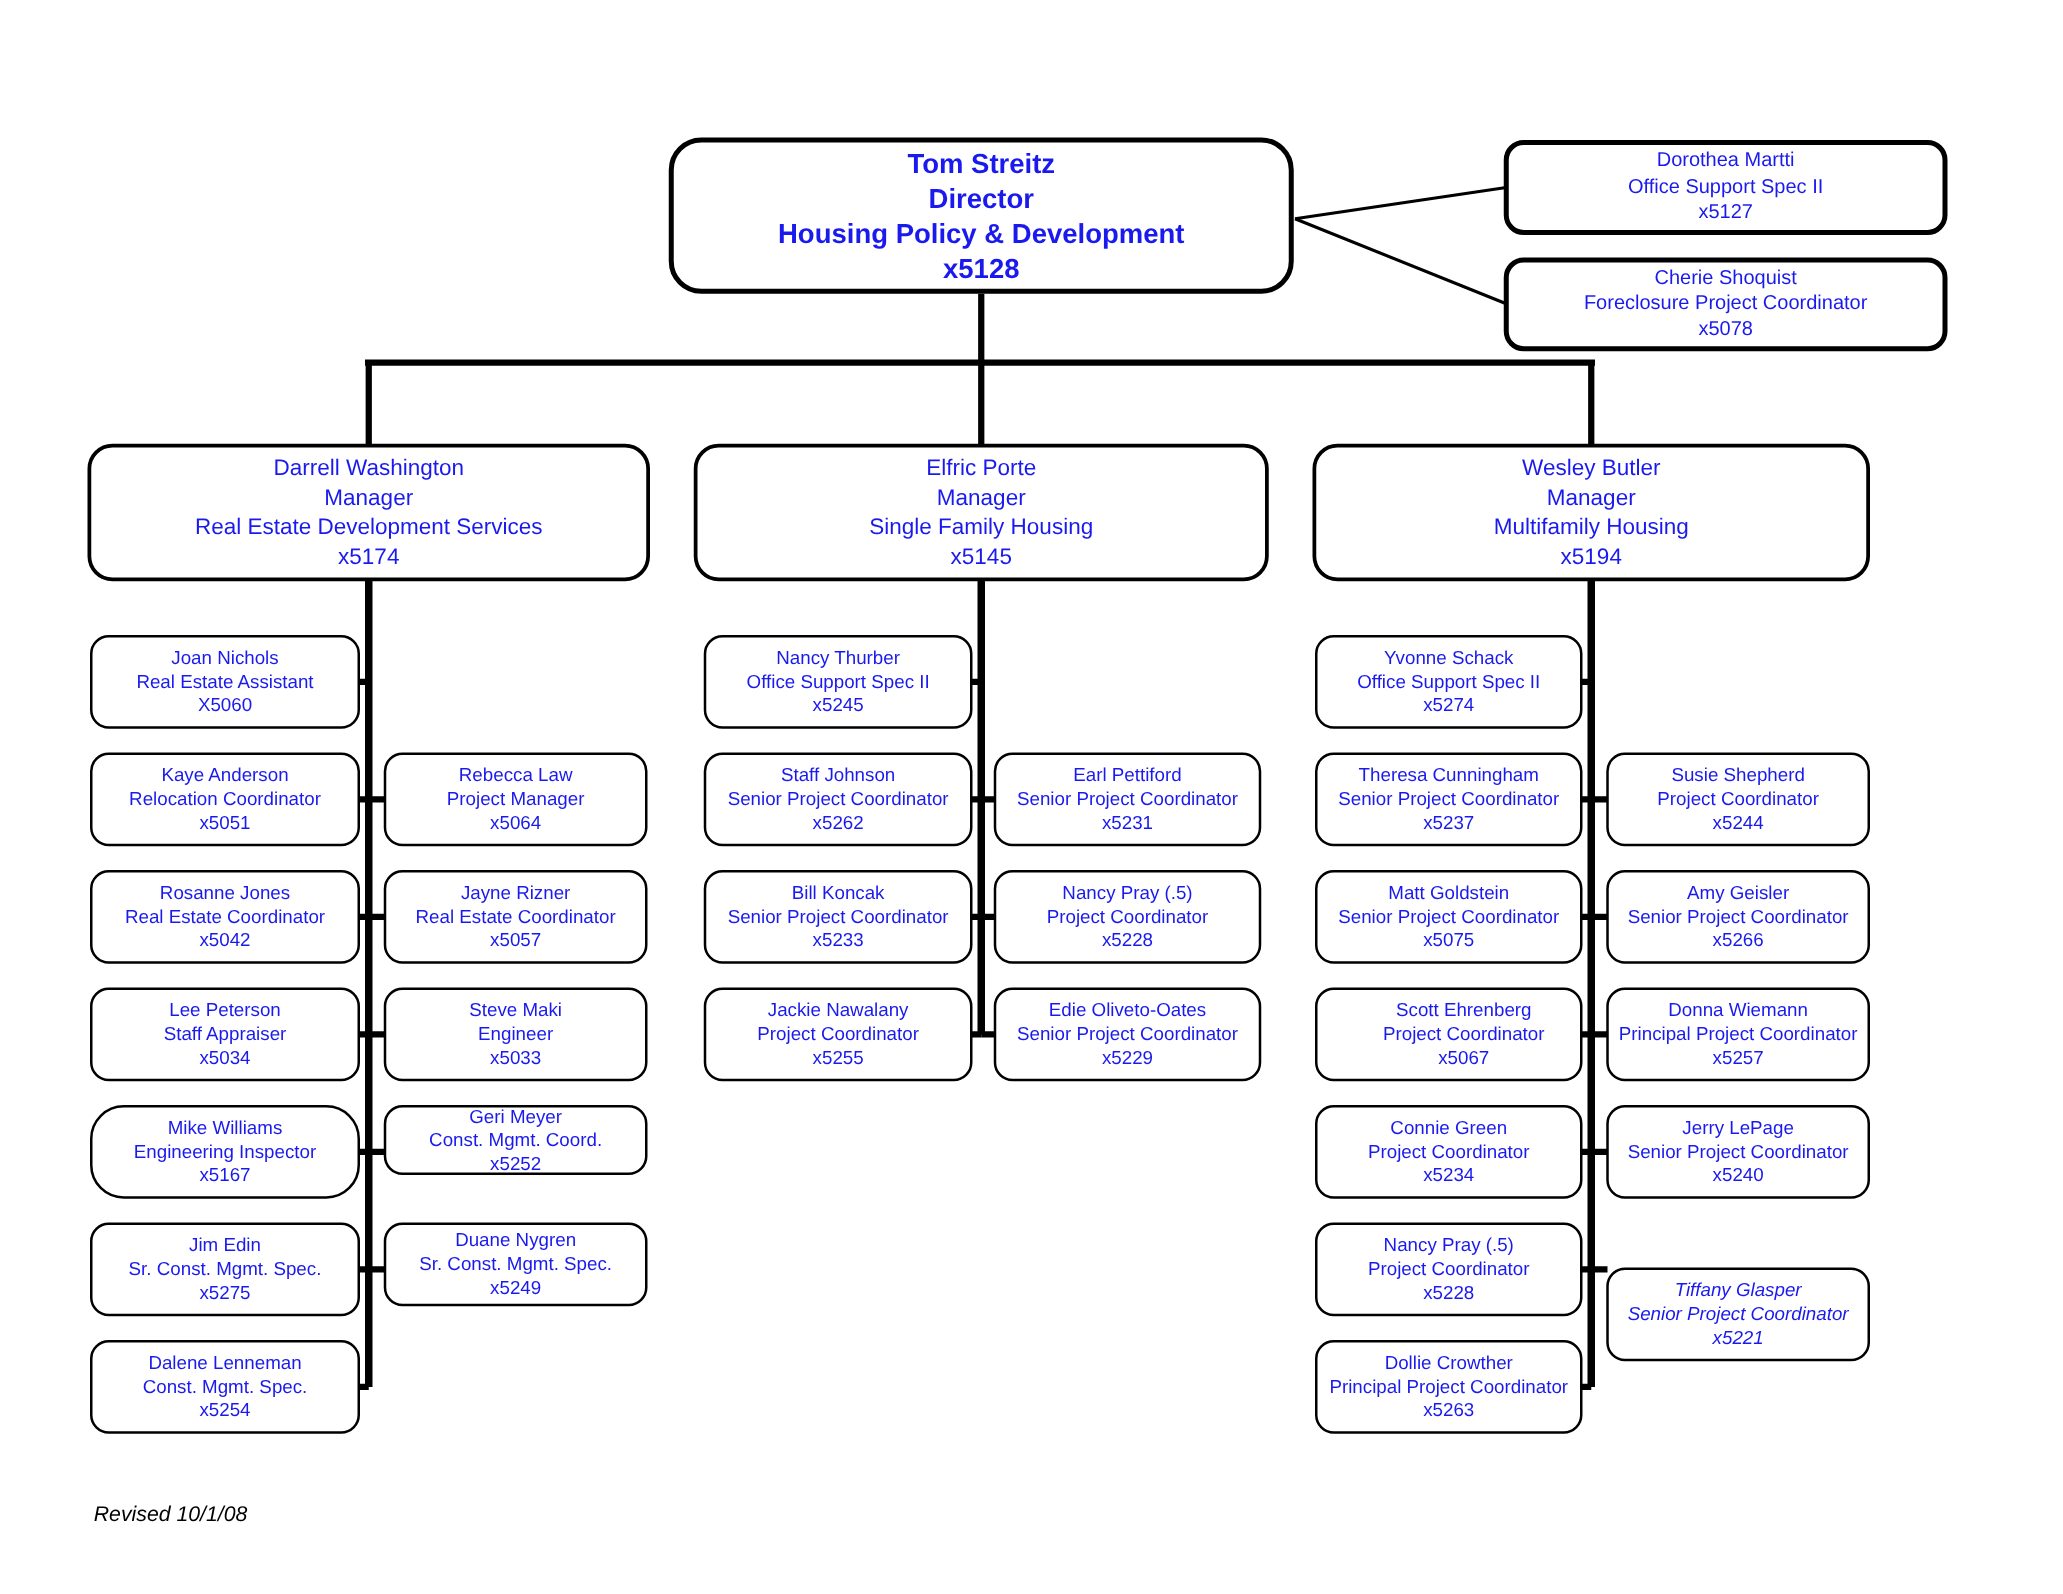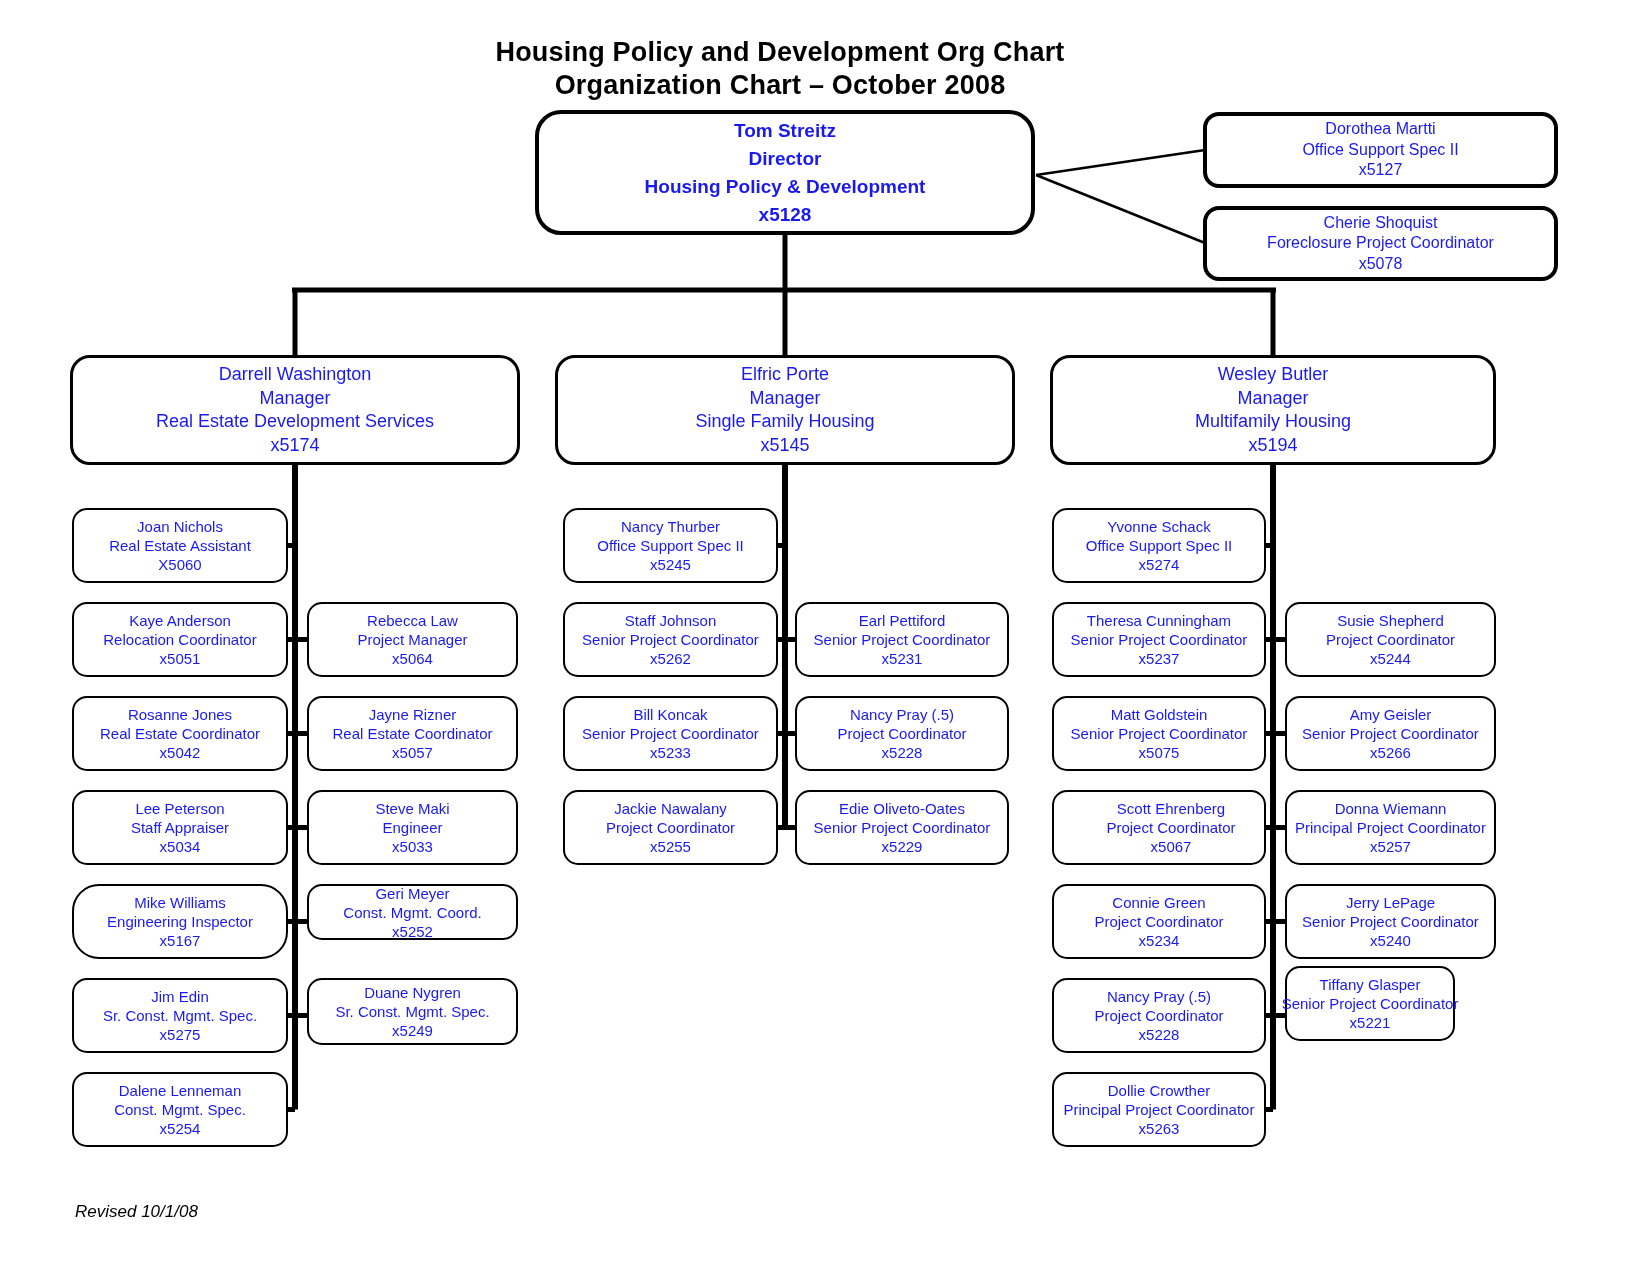--- a/index.html
+++ b/index.html
@@ -37,21 +37,21 @@
     justify-content: center;
     align-items: center;
     text-align: center;
     color: var(--blue, #1a1aee);
   }
   .obox div { white-space: nowrap; }
   .director {
     border-width: 4px;
     border-radius: 26px;
     font-weight: bold;
-    font-size: 19px;
+    font-size: 22px;
     line-height: 28px;
   }
   .assistant {
     border-width: 4px;
     border-radius: 16px;
     font-size: 16px;
     line-height: 20.5px;
   }
   .manager {
     border-width: 3px;
@@ -114,24 +114,20 @@
       <line x1="1273" y1="733.5" x2="1286" y2="733.5" stroke="#000000" stroke-width="5"></line>
       <line x1="1265" y1="827.5" x2="1273" y2="827.5" stroke="#000000" stroke-width="5"></line>
       <line x1="1273" y1="827.5" x2="1286" y2="827.5" stroke="#000000" stroke-width="5"></line>
       <line x1="1265" y1="921.5" x2="1273" y2="921.5" stroke="#000000" stroke-width="5"></line>
       <line x1="1273" y1="921.5" x2="1286" y2="921.5" stroke="#000000" stroke-width="5"></line>
       <line x1="1265" y1="1015.5" x2="1273" y2="1015.5" stroke="#000000" stroke-width="5"></line>
       <line x1="1273" y1="1015.5" x2="1286" y2="1015.5" stroke="#000000" stroke-width="5"></line>
       <line x1="1265" y1="1109.5" x2="1273" y2="1109.5" stroke="#000000" stroke-width="5"></line>
     </svg>
 
-  <div class="title">
-    <div>Housing Policy and Development Org Chart</div>
-    <div>Organization Chart – October 2008</div>
-  </div>
 
   <div id="boxes">
       <div class="obox director" style="left: 535px; top: 110px; width: 500px; height: 125px;">
         <div>Tom Streitz</div>
         <div>Director</div>
         <div>Housing Policy &amp; Development</div>
         <div>x5128</div>
       </div>
       <div class="obox assistant" style="left: 1203px; top: 112px; width: 355px; height: 76px;">
         <div>Dorothea Martti</div>
@@ -299,21 +295,21 @@
       <div class="obox person" style="left: 1285px; top: 884px; width: 211px; height: 75px;">
         <div>Jerry LePage</div>
         <div>Senior Project Coordinator</div>
         <div>x5240</div>
       </div>
       <div class="obox person" style="left: 1052px; top: 978px; width: 214px; height: 75px;">
         <div>Nancy Pray (.5)</div>
         <div>Project Coordinator</div>
         <div>x5228</div>
       </div>
-      <div class="obox person" style="left: 1285px; top: 966px; width: 170px; height: 75px;">
+      <div class="obox person" style="left: 1285px; top: 1014px; width: 211px; height: 75px; font-style: italic;">
         <div>Tiffany Glasper</div>
         <div>Senior Project Coordinator</div>
         <div>x5221</div>
       </div>
       <div class="obox person" style="left: 1052px; top: 1072px; width: 214px; height: 75px;">
         <div>Dollie Crowther</div>
         <div>Principal Project Coordinator</div>
         <div>x5263</div>
       </div>
     </div>

